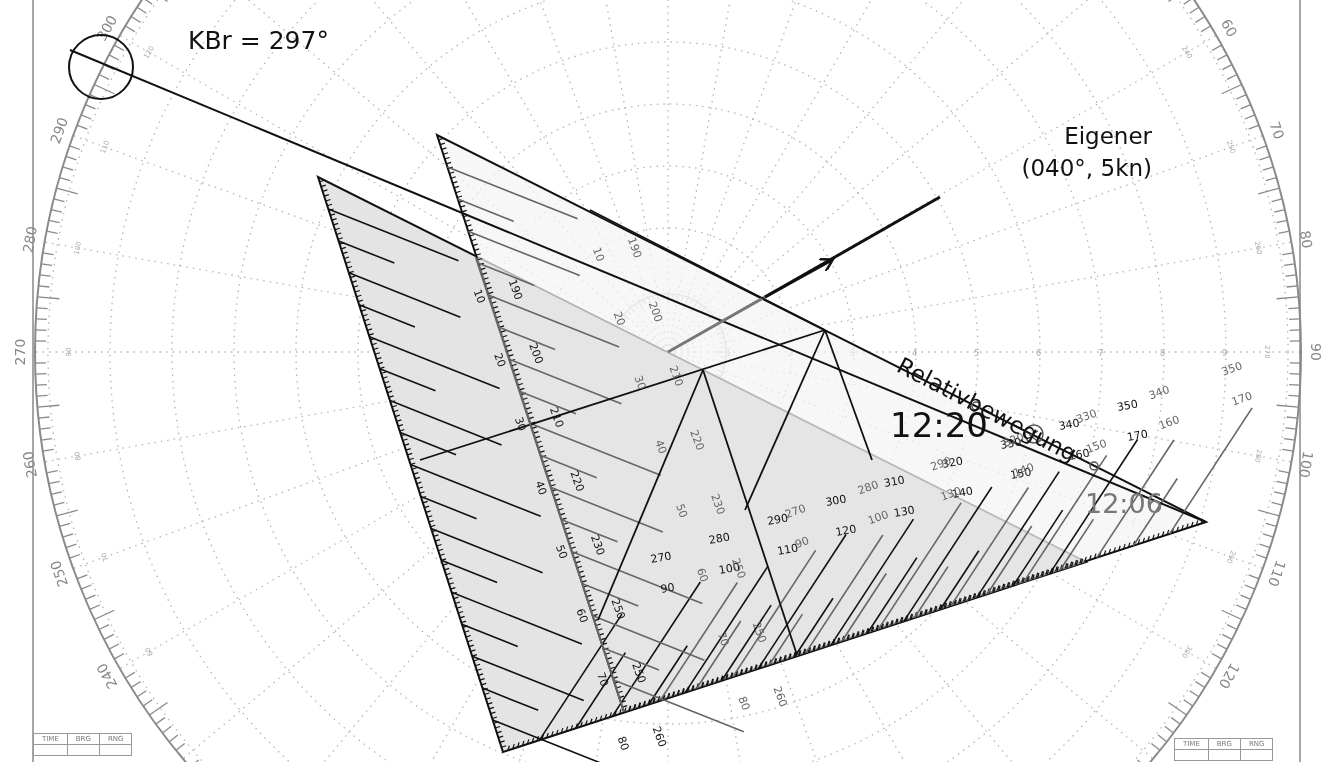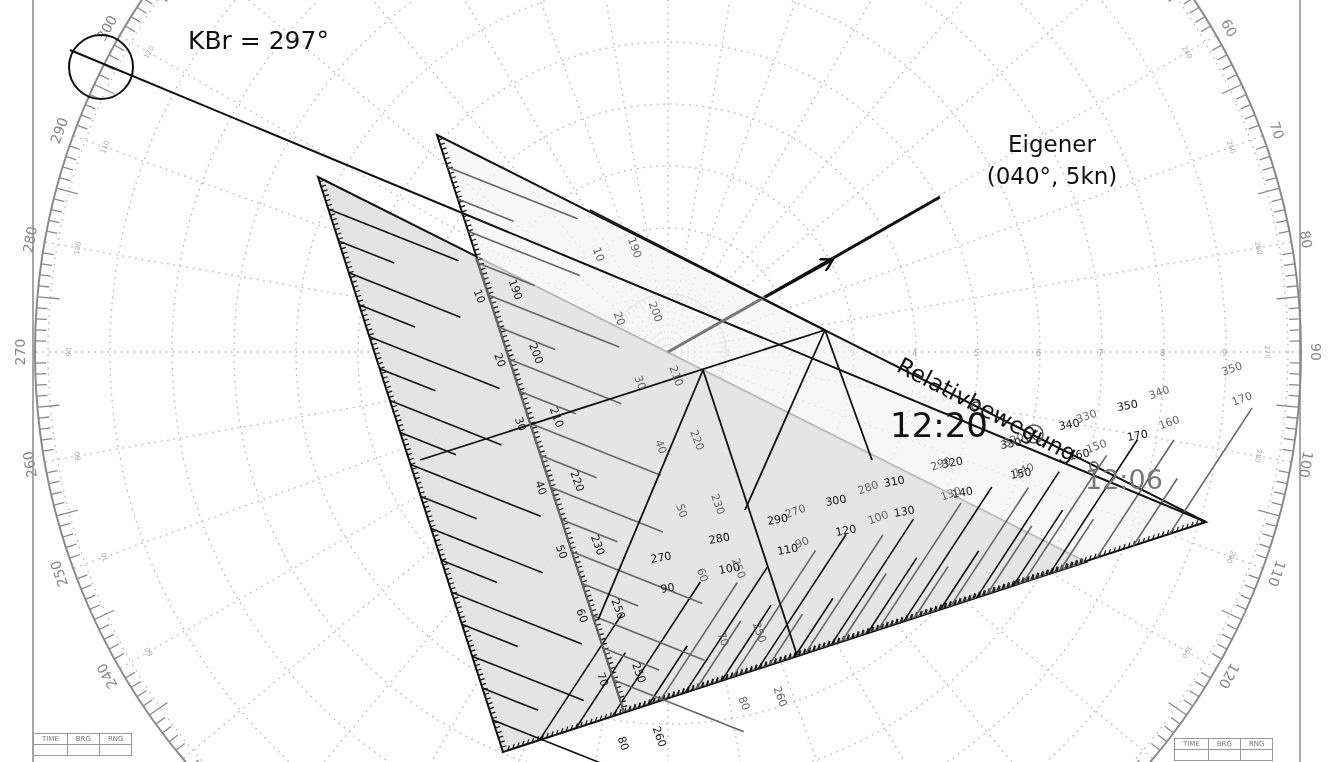--- a/index.html
+++ b/index.html
@@ -1,23 +1,23 @@
 <!DOCTYPE html>
 <html><head>
 <meta charset="utf-8">
 <style>
   html, body { margin: 0; padding: 0; background: #ffffff; }
   body { width: 1336px; height: 762px; overflow: hidden; position: relative; font-family: "DejaVu Sans", sans-serif; }
   #board { position: absolute; left: 0; top: 0; width: 1336px; height: 762px; }
   .label { position: absolute; color: #111; font-family: "DejaVu Sans", sans-serif; white-space: nowrap; }
   .kbr { left: 152px; top: 26px; font-size: 25px; margin-left: 36px; }
-  .eigener { left: 952px; top: 128px; font-size: 23px; text-align: center; line-height: 32px; width: 200px; }
+  .eigener { left: 952px; top: 120px; font-size: 23px; text-align: right; line-height: 32px; width: 200px; }
   .relativ { left: 905px; top: 352px; font-size: 23px; transform: rotate(27.5deg); transform-origin: left top; }
   .t1220 { left: 890px; top: 405px; font-size: 34px; }
-  .t1206 { left: 1085px; top: 464px; font-size: 27px; color: #777; }
+  .t1206 { left: 1085px; top: 488px; font-size: 27px; color: #777; }
   .logtable { position: absolute; border-collapse: collapse; font-size: 7px; color: #777; }
   .logtable td { border: 1px solid #999; padding: 0 8px; height: 10px; text-align: center; }
 </style>
 </head>
 <body>
 
 <svg id="board" viewBox="0 0 1336 762" xmlns="http://www.w3.org/2000/svg">
   <defs>
     <marker id="arrowhead" markerWidth="14" markerHeight="14" refX="11" refY="7" orient="auto" markerUnits="userSpaceOnUse">
       <path d="M0,0 L12,7 L0,14" fill="none" stroke="#111" stroke-width="2.5"></path>

